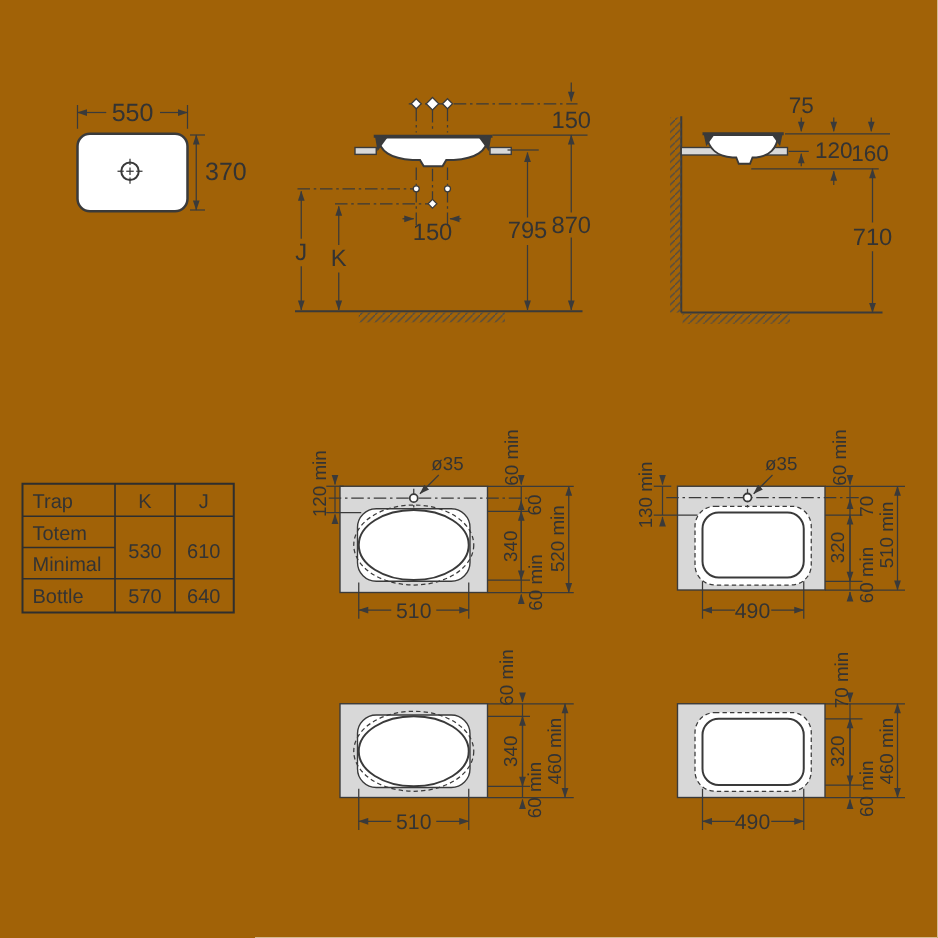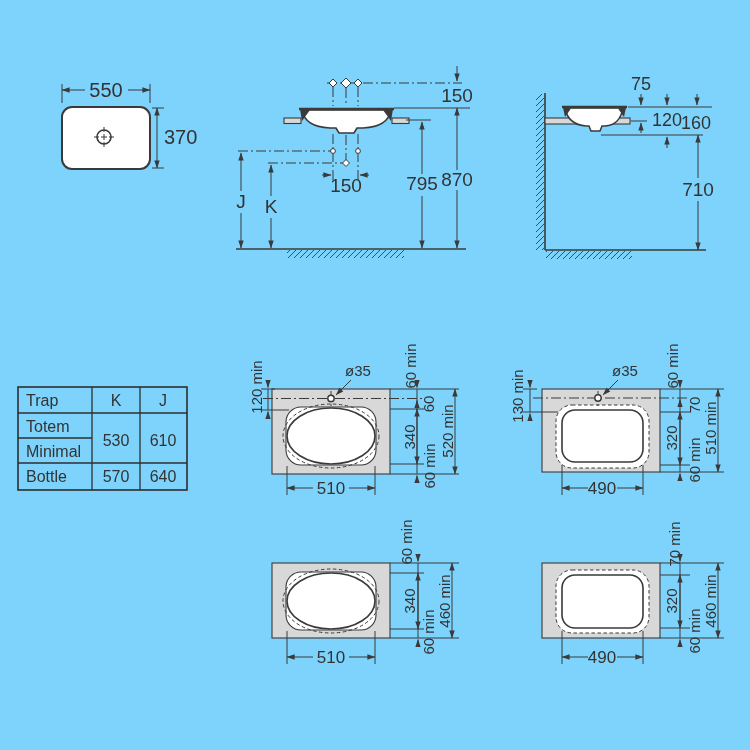--- a/index.html
+++ b/index.html
@@ -1,16 +1,16 @@
 <!DOCTYPE html>
 <html><head>
 <meta charset="utf-8">
 <style>
   html,body{margin:0;padding:0;background:#ffffff;}
-  .stage{position:relative;width:750px;height:750px;background:#7dd3fc;overflow:hidden;}
+  .stage{position:relative;width:750px;height:750px;background:#a16207;overflow:hidden;}
   svg text{font-family:"Liberation Sans","DejaVu Sans",sans-serif;fill:#333333;}
   .t20{font-size:20px;} .t19{font-size:19px;} .t18{font-size:18px;}
   .t17{font-size:17px;} .t16{font-size:16px;} .t15{font-size:15px;}
   .mid{text-anchor:middle;}
   .rot{dominant-baseline:central;}
   .ln1{stroke:#3a3a3a;stroke-width:1;fill:none;}
   .ln16{stroke:#3a3a3a;stroke-width:1.6;fill:none;}
   .thick{stroke:#3a3a3a;stroke-width:2.4;fill:none;}
   .dash{stroke:#3a3a3a;stroke-width:1;fill:none;stroke-dasharray:3.5 2.5;}
   .dashdot{stroke:#3a3a3a;stroke-width:1;fill:none;stroke-dasharray:10 3 2 3;}

